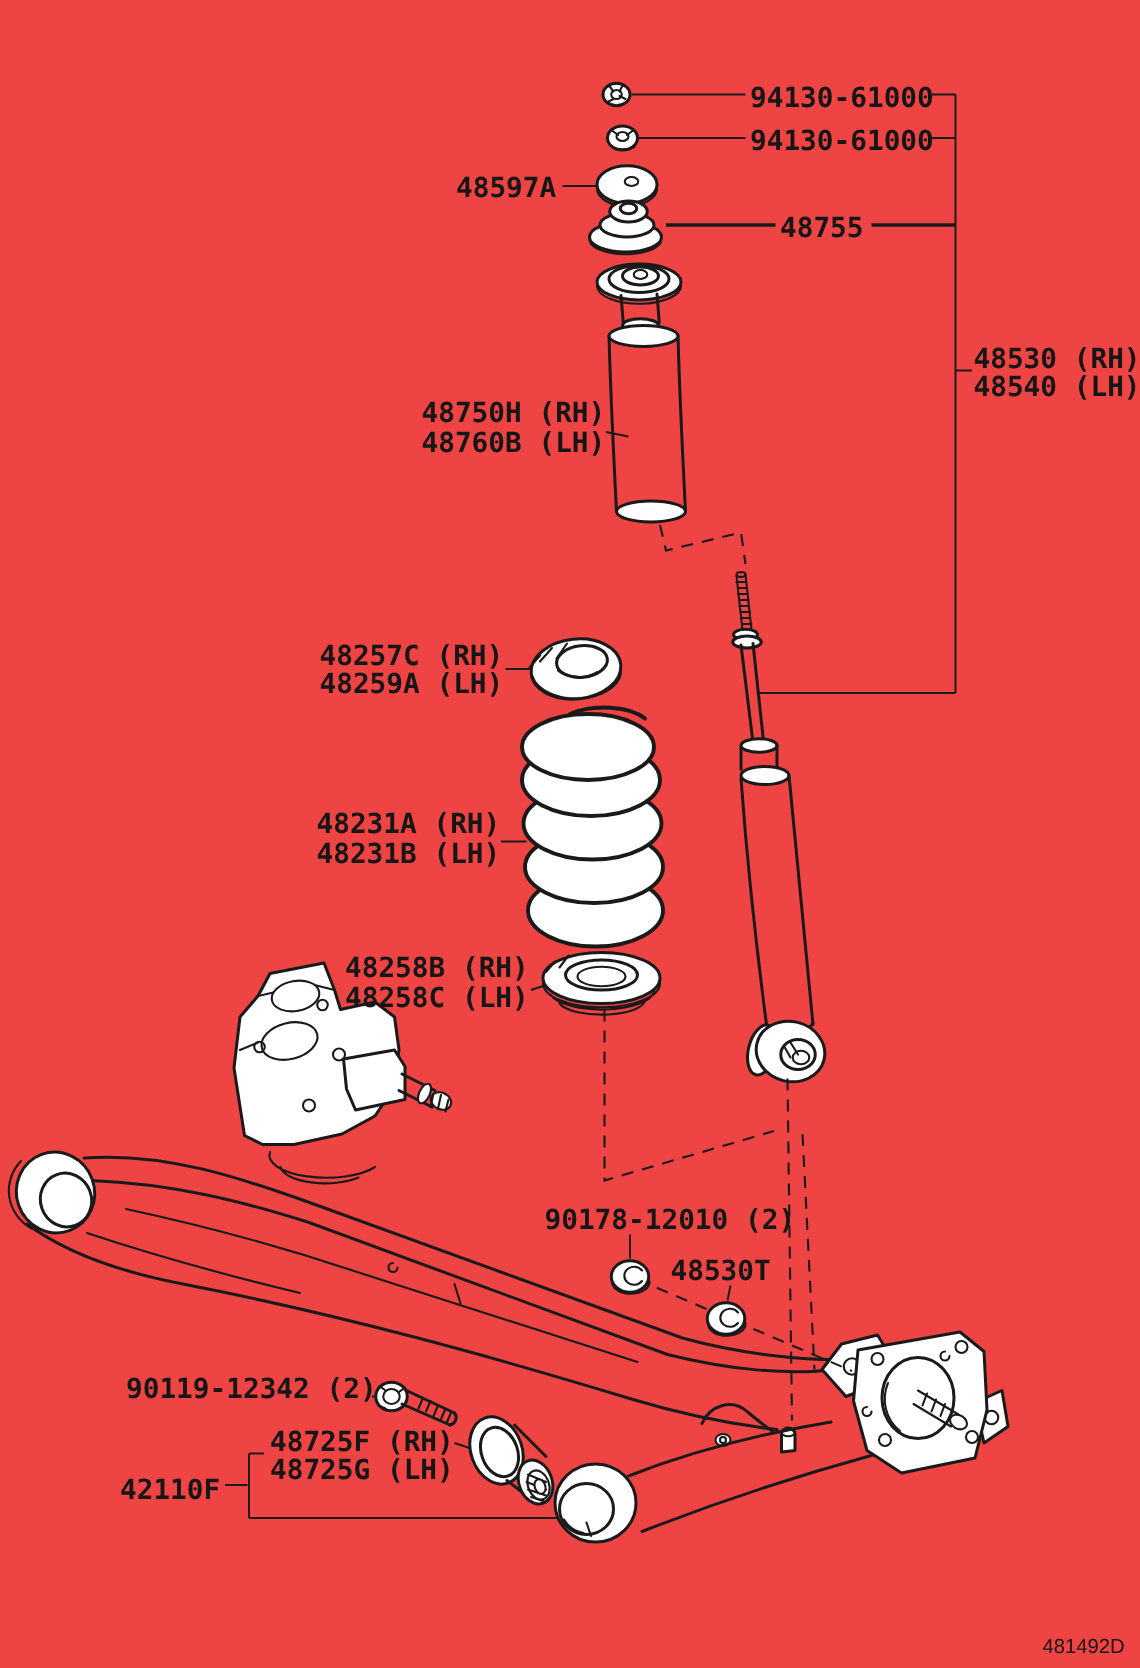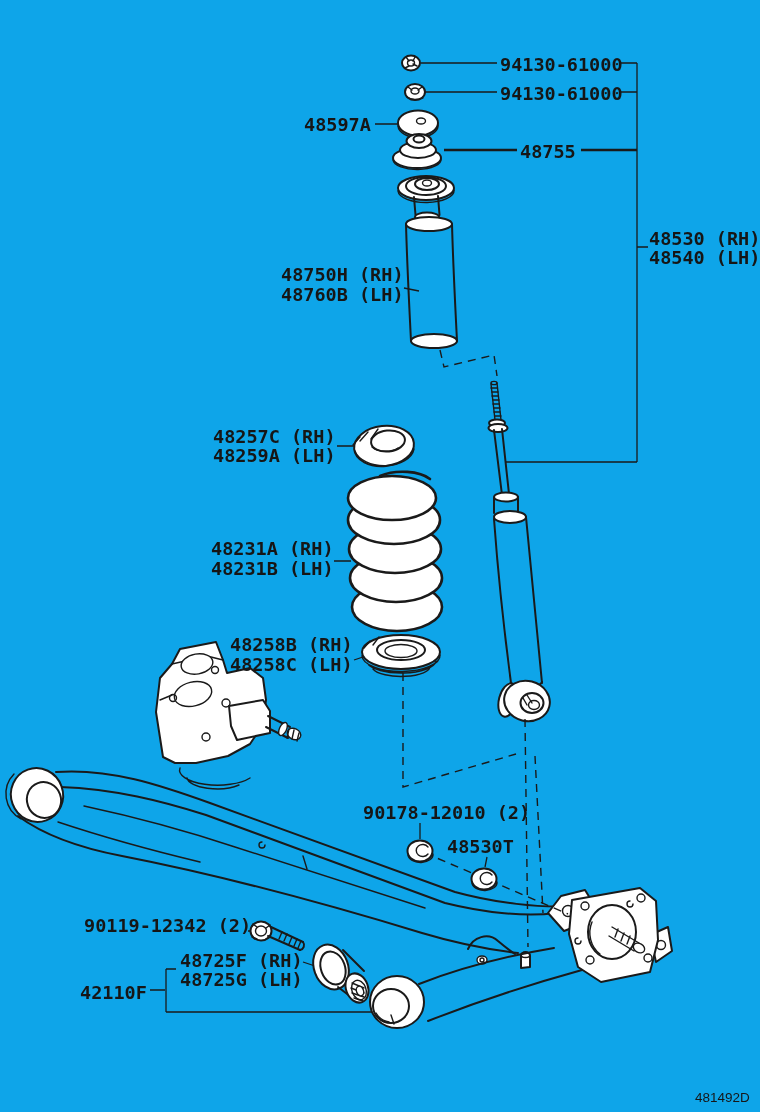--- a/index.html
+++ b/index.html
@@ -1,16 +1,16 @@
 <!DOCTYPE html>
 <html><head>
 <meta charset="utf-8">
 <style>
   html,body{margin:0;padding:0;background:#fff;}
-  .canvas{position:relative;width:760px;height:1112px;background:#0ea5e9;overflow:hidden;}
+  .canvas{position:relative;width:760px;height:1112px;background:#ef4444;overflow:hidden;}
   svg{display:block;}
   
   .p  {fill:none;stroke:#1a1a1a;stroke-width:2;stroke-linecap:round;stroke-linejoin:round;}
   .pw {fill:#ffffff;stroke:#1a1a1a;stroke-width:2;stroke-linejoin:round;}
   .t  {stroke-width:1.4;}
   .spr{fill:#ffffff;stroke:#1a1a1a;stroke-width:2.6;}
   .spr2{fill:none;stroke:#1a1a1a;stroke-width:2.6;stroke-linecap:round;}
   .ln {fill:none;stroke:#1a1a1a;stroke-width:1.3;}
   .lnk{fill:none;stroke:#1a1a1a;stroke-width:2.4;}
   .dsh{fill:none;stroke:#1a1a1a;stroke-width:1.4;stroke-dasharray:8 6;}

